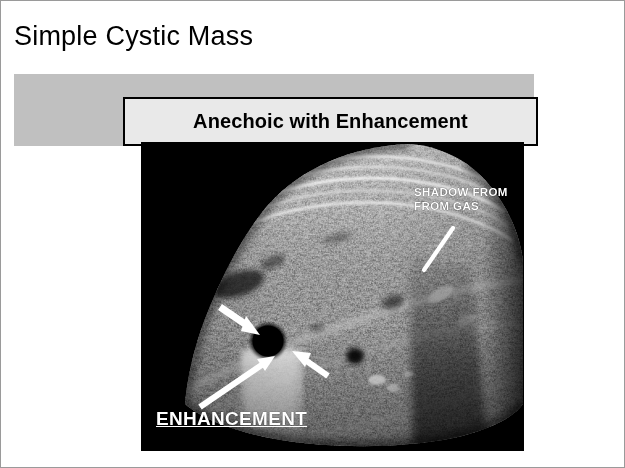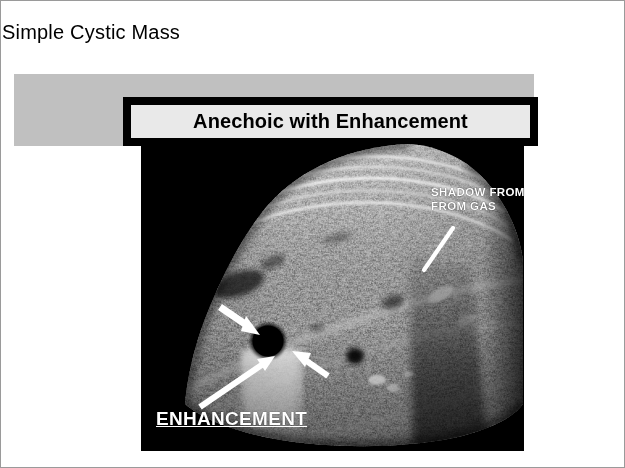--- a/index.html
+++ b/index.html
@@ -24,23 +24,23 @@
     width: 625px;
     height: 468px;
     background: #ffffff;
     border: 1px solid #9a9a9a;
     box-sizing: border-box;
   }
 
   
   #slide-title {
     position: absolute;
-    left: 1px;
+    left: 13px;
     top: 20px;
-    font-size: 20px;
+    font-size: 27px;
     font-weight: normal;
     color: #000000;
     letter-spacing: 0.2px;
     white-space: nowrap;
     font-family: "Liberation Sans", sans-serif;
   }
 
   
   #gray-bar {
     position: absolute;
@@ -50,21 +50,21 @@
     height: 72px;
   }
 
   
   #caption-box {
     position: absolute;
     left: 122px;
     top: 96px;
     width: 415px;
     height: 49px;
-    border: 8px solid #ec4899;
+    border: 2px solid #ec4899;
     box-sizing: border-box;
     display: flex;
     align-items: center;
     justify-content: center;
   }
   #caption-text {
     font-size: 20px;
     font-weight: bold;
     color: #000000;
     letter-spacing: 0.1px;
@@ -94,21 +94,21 @@
     color: #ffffff;
     font-size: 11.5px;
     font-weight: bold;
     letter-spacing: 0.4px;
     line-height: 13.5px;
     font-family: "Liberation Sans", sans-serif;
     white-space: pre;
     text-shadow: 0 0 1px #000;
   }
   #label-shadow {
-    left: 430px;
+    left: 413px;
     top: 185px;
   }
   #label-enhancement {
     left: 155px;
     top: 411px;
     font-size: 19px;
     letter-spacing: 0.3px;
     text-decoration: underline;
   }
 

